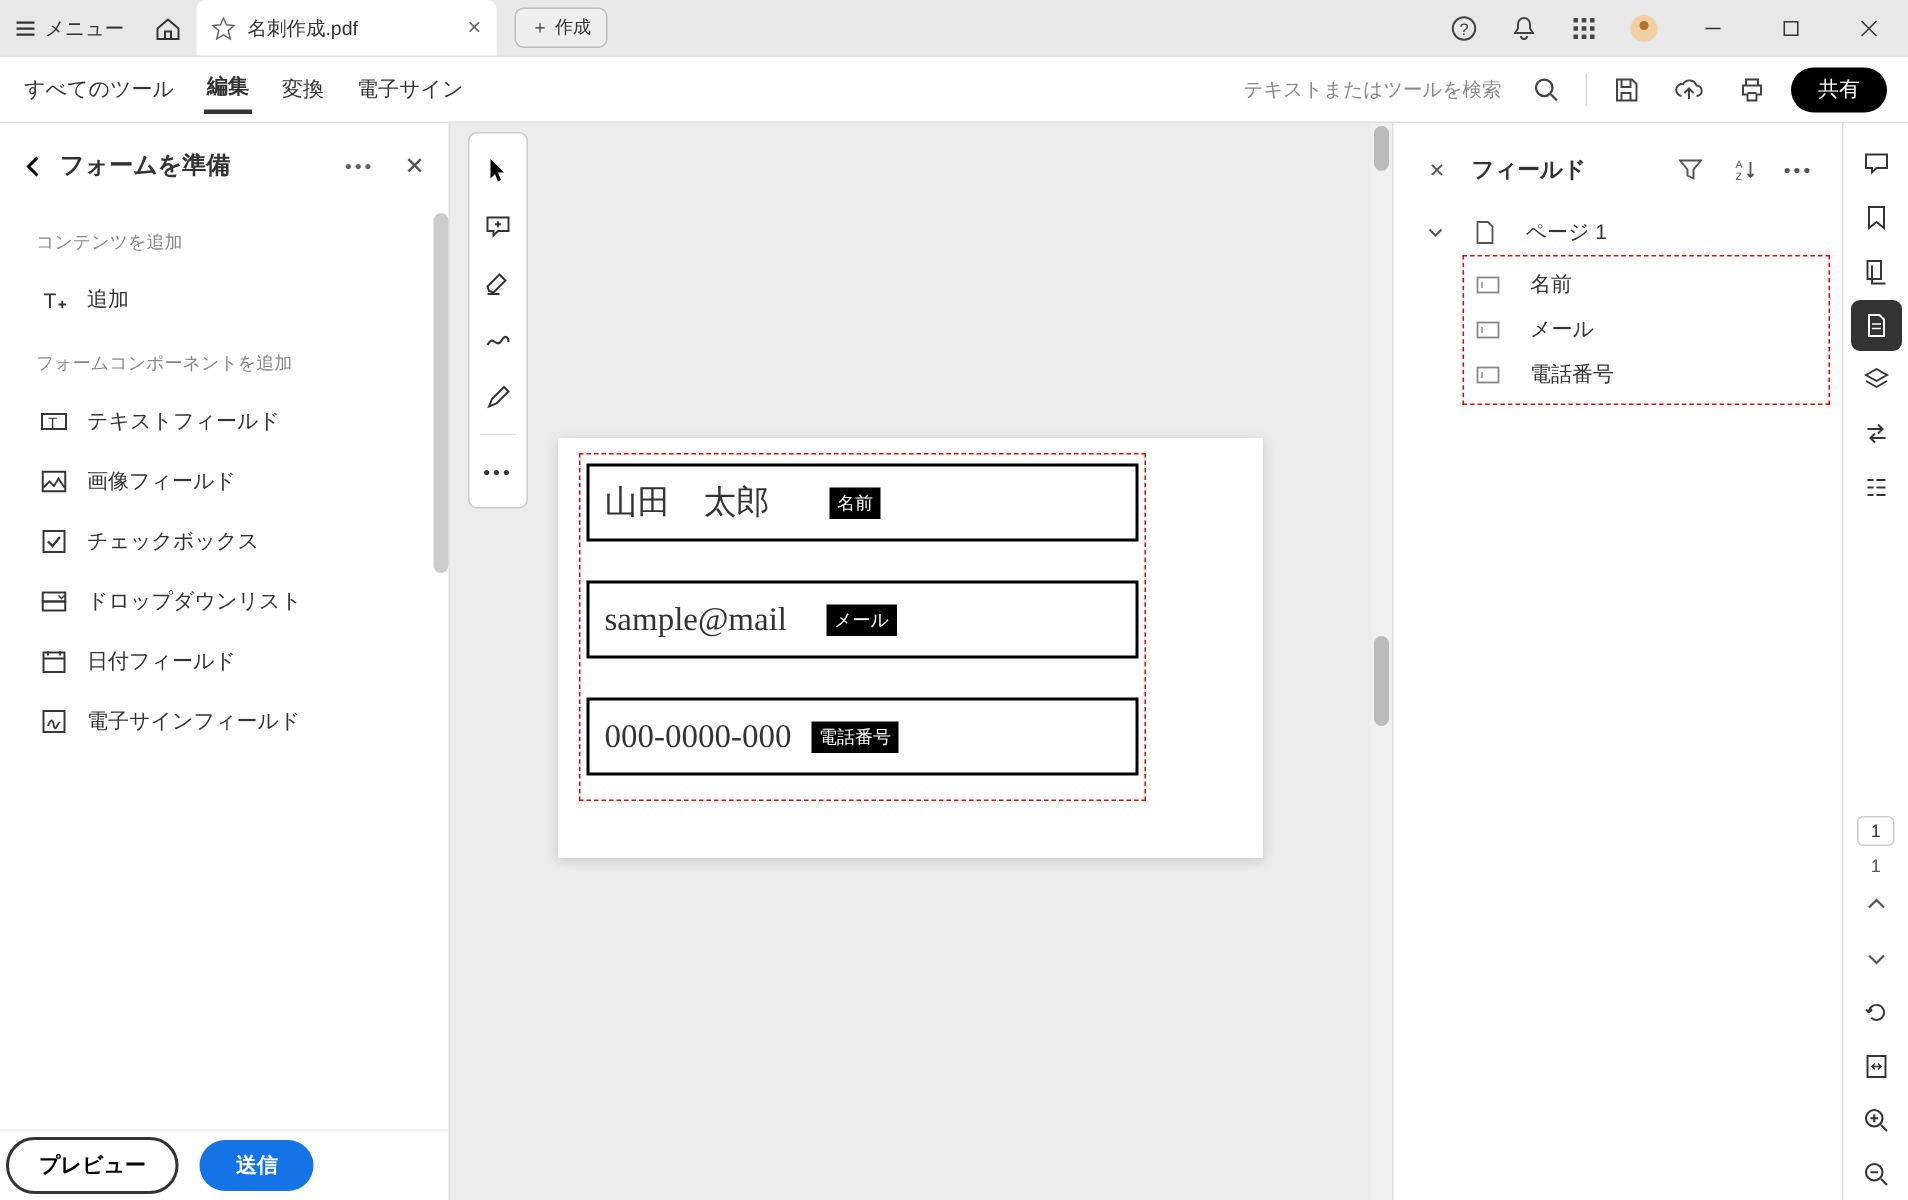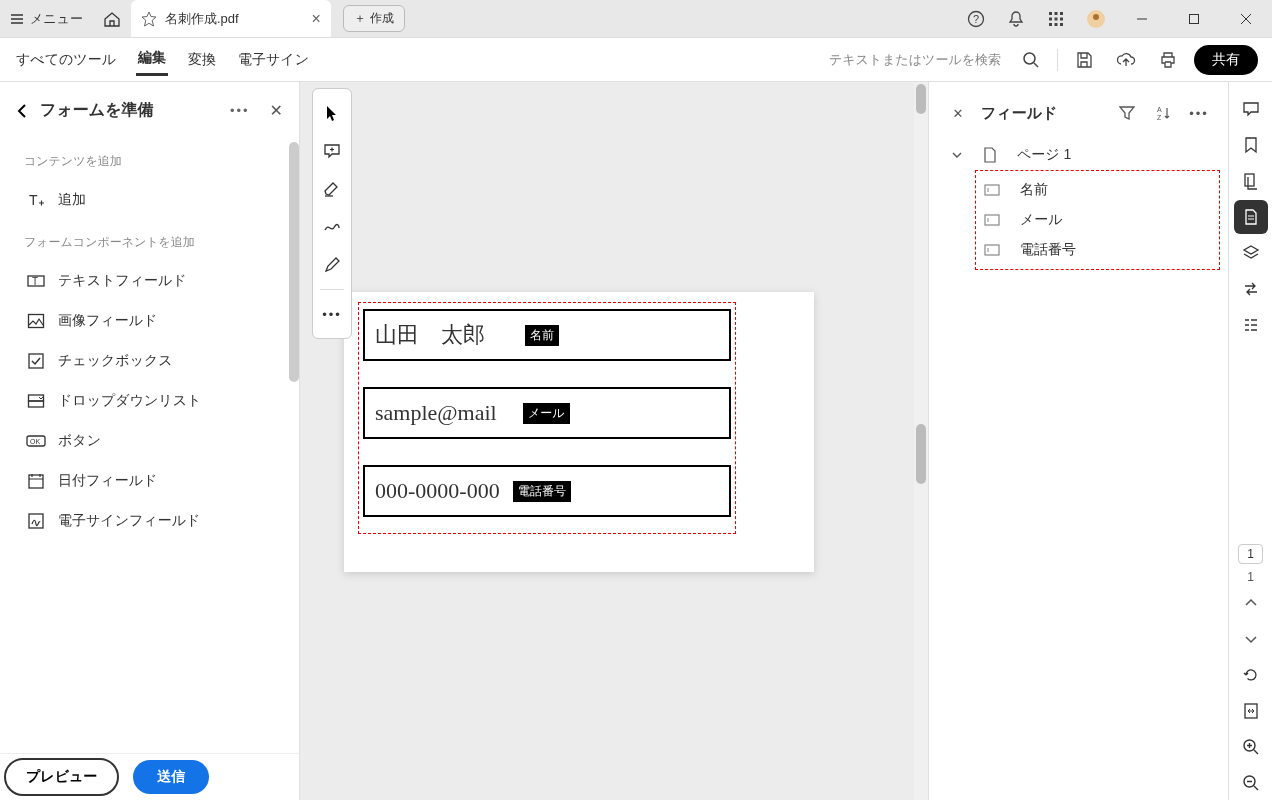--- a/index.html
+++ b/index.html
@@ -43,21 +43,21 @@
 .comp-icon { width: 20px; height: 20px; display: flex; align-items: center; justify-content: center; color: #333; }
 .left-scrollbar { position: absolute; right: 0; top: 60px; width: 10px; height: 240px; background: #ccc; border-radius: 5px; }
 .left-footer { padding: 4px; display: flex; gap: 14px; align-items: center; border-top: 1px solid #eee; }
 .btn-outline { border: 2px solid #333; background: #fff; border-radius: 20px; padding: 8px 20px; cursor: pointer; font-size: 14px; font-weight: bold; }
 .btn-primary { background: #1473e6; color: #fff; border: none; border-radius: 20px; padding: 8px 24px; cursor: pointer; font-size: 14px; font-weight: bold; }
 
 
 .canvas-wrap { flex: 1; display: flex; position: relative; background: #ececec; overflow: hidden; }
 .tool-palette { position: absolute; left: 12px; top: 6px; width: 40px; background: #fff; border: 1px solid #ccc; border-radius: 6px; display: flex; flex-direction: column; align-items: center; padding: 6px 0; gap: 2px; z-index: 5; }
 .pal-btn { width: 32px; height: 36px; display: flex; align-items: center; justify-content: center; cursor: pointer; color: #333; border-radius: 4px; }
-.page { position: absolute; left: 44px; top: 210px; width: 470px; height: 280px; background: #fff; box-shadow: 0 2px 8px rgba(0,0,0,0.15); }
+.page { position: absolute; left: 72px; top: 210px; width: 470px; height: 280px; background: #fff; box-shadow: 0 2px 8px rgba(0,0,0,0.15); }
 .sel-group { position: absolute; left: 14px; top: 10px; width: 378px; height: 232px; border: 1px dashed #e00; padding: 6px 4px; }
 .form-field { border: 2px solid #000; height: 52px; margin-bottom: 26px; display: flex; align-items: center; padding: 0 10px; font-size: 22px; font-family: serif; position: relative; }
 .form-field:last-child { margin-bottom: 0; }
 .field-tag { position: absolute; background: #000; color: #fff; font-size: 12px; padding: 2px 5px; font-family: sans-serif; }
 .vscroll { position: absolute; right: 0; top: 0; width: 14px; height: 100%; background: #f0f0f0; }
 .vscroll-thumb { background: #bbb; border-radius: 6px; margin: 2px; }
 
 
 .right-panel { width: 300px; border-left: 1px solid #e0e0e0; background: #fff; display: flex; flex-direction: column; padding: 12px 8px; }
 .rp-head { display: flex; align-items: center; gap: 10px; padding: 6px 8px 14px 8px; }
@@ -247,29 +247,20 @@
             <svg width="18" height="18" viewBox="0 0 18 18">
               <rect x="1.5" y="3" width="15" height="6" fill="none" stroke="#333" stroke-width="1.3"></rect>
               <rect x="1.5" y="9" width="15" height="6" fill="none" stroke="#333" stroke-width="1.3"></rect>
               <path d="M12 5l2 2 2-2" fill="none" stroke="#333" stroke-width="1"></path>
             </svg>
           </span>
         <span>ドロップダウンリスト</span>
       </div>
       <div class="comp-item">
         <span class="comp-icon">
-            <svg width="20" height="16" viewBox="0 0 20 16">
-              <rect x="1" y="3" width="18" height="10" rx="2" fill="none" stroke="#333" stroke-width="1.3"></rect>
-              <text x="4" y="11" font-size="7" fill="#333">OK</text>
-            </svg>
-          </span>
-        <span>ボタン</span>
-      </div>
-      <div class="comp-item">
-        <span class="comp-icon">
             <svg width="18" height="18" viewBox="0 0 18 18">
               <rect x="2" y="3" width="14" height="13" fill="none" stroke="#333" stroke-width="1.3"></rect>
               <path d="M2 7h14 M5 2v3 M13 2v3" stroke="#333" stroke-width="1.2"></path>
             </svg>
           </span>
         <span>日付フィールド</span>
       </div>
       <div class="comp-item">
         <span class="comp-icon">
             <svg width="18" height="18" viewBox="0 0 18 18">

